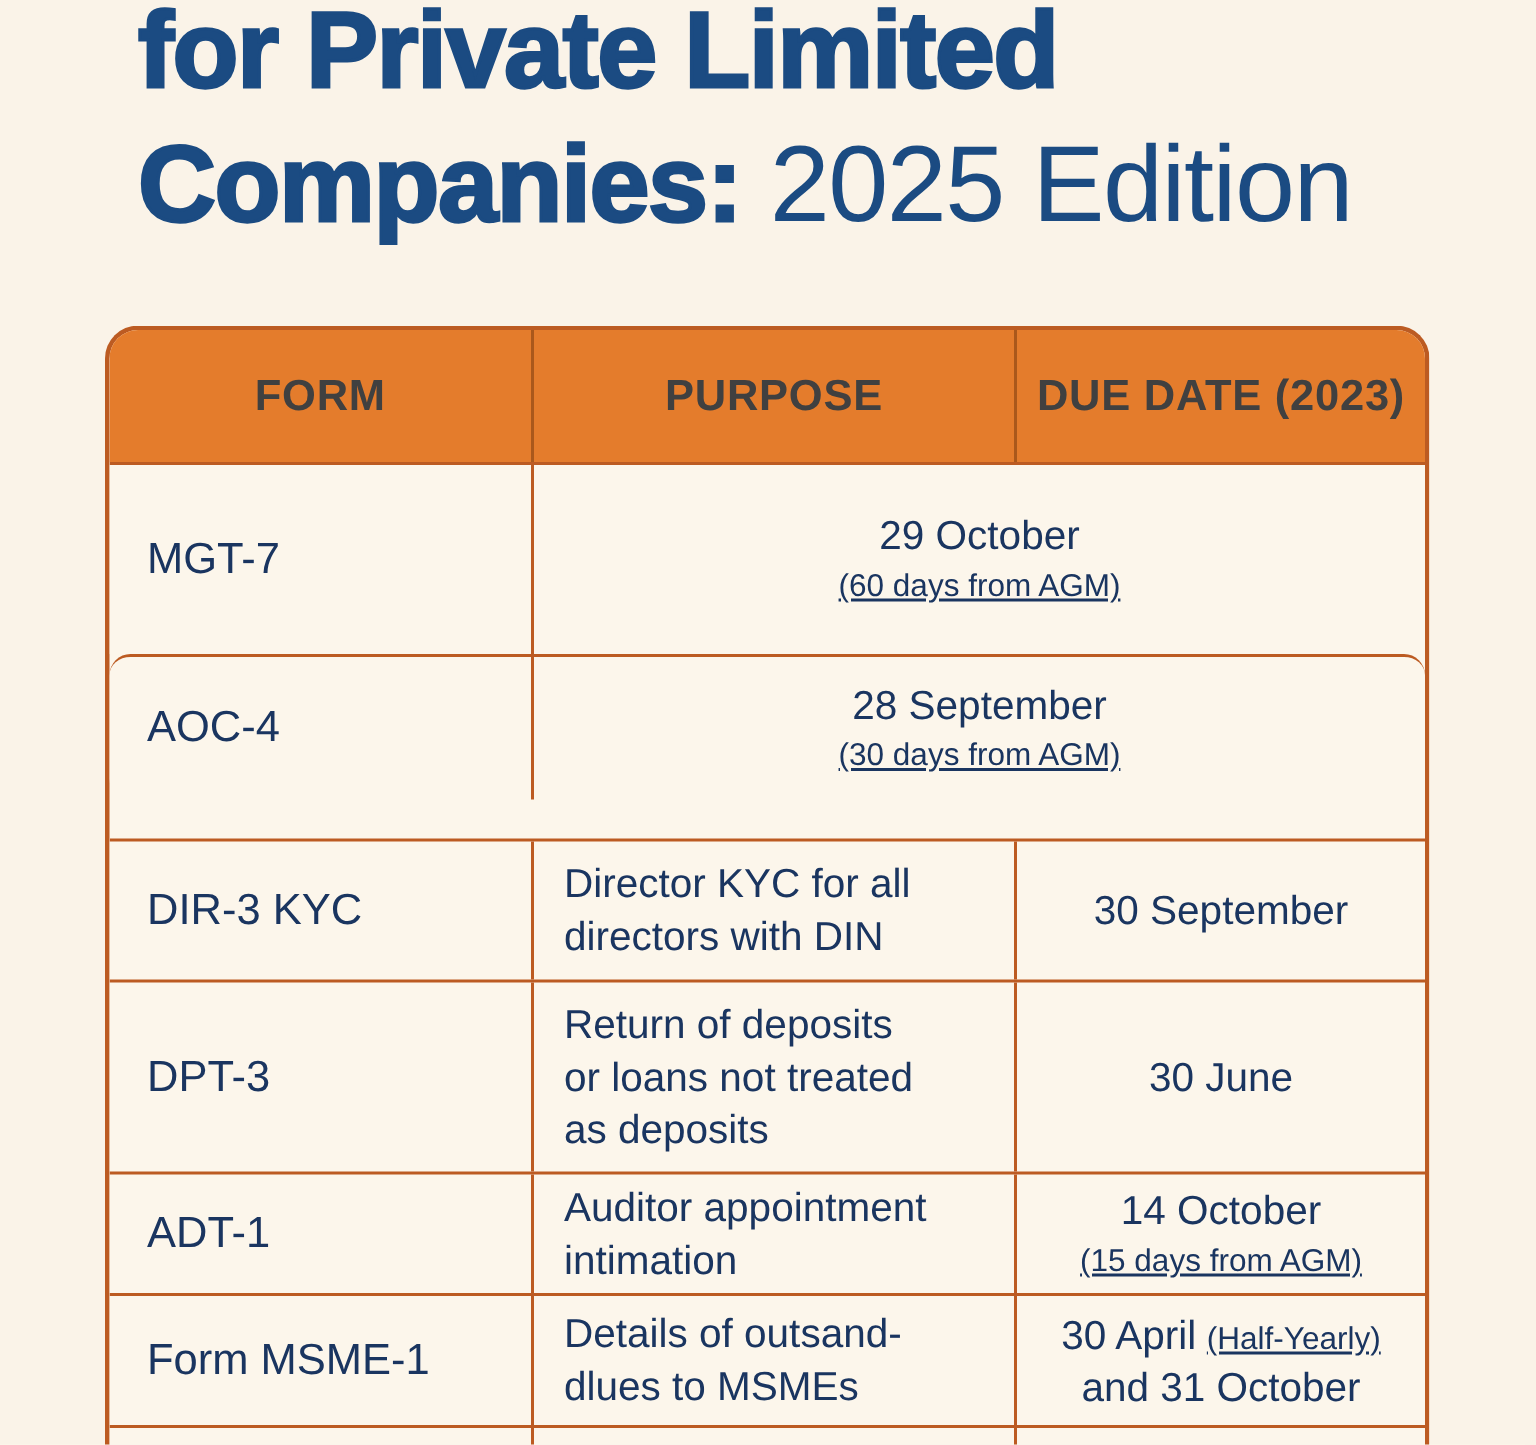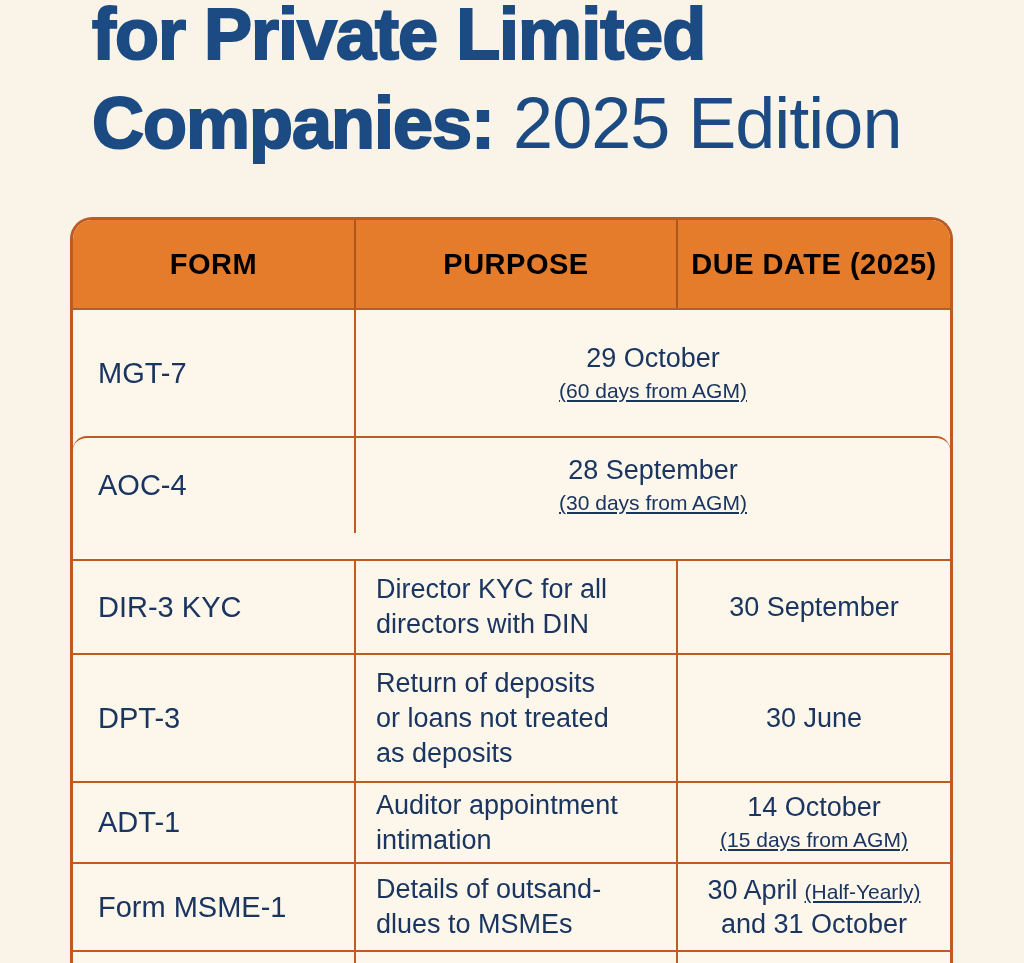--- a/index.html
+++ b/index.html
@@ -50,21 +50,21 @@
   }
   .thead{
     display:flex;
     height:88px;
     background:var(--orange);
   }
   .th{
     display:flex;
     align-items:center;
     justify-content:center;
-    color:#000000;
+    color:#404040;
     font-weight:bold;
     font-size:29px;
     letter-spacing:.5px;
     border-right:2px solid var(--hdr-divider);
   }
   .th:last-child{border-right:none;}
   .trow{
     display:flex;
     border-top:2px solid var(--border);
     background:var(--cell);
@@ -116,21 +116,21 @@
 </head>
 <body>
 
 <h1 class="title"><span class="t-bold">for Private Limited</span><br><span class="t-bold">Companies:</span> <span class="t-reg">2025 Edition</span></h1>
 
 <div class="ctable">
 
   <div class="thead">
     <div class="th c1">FORM</div>
     <div class="th c2">PURPOSE</div>
-    <div class="th c3">DUE DATE (2025)</div>
+    <div class="th c3">DUE DATE (2023)</div>
   </div>
 
   <div class="trow r1">
     <div class="td c1 form">MGT-7</div>
     <div class="td c3 due">
       <div class="due-l1"><span>29 October</span><span class="due-subi"></span></div>
 
       <div class="due-sub">(60 days from AGM)</div>
     </div>
   </div>

